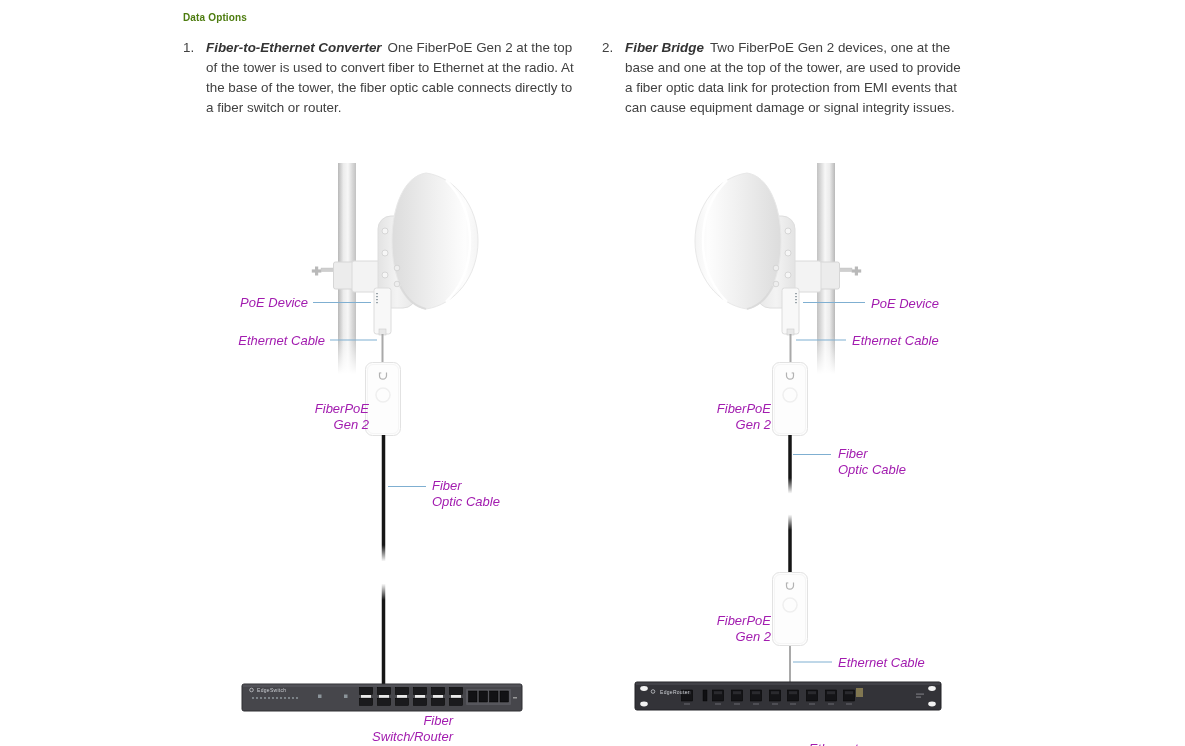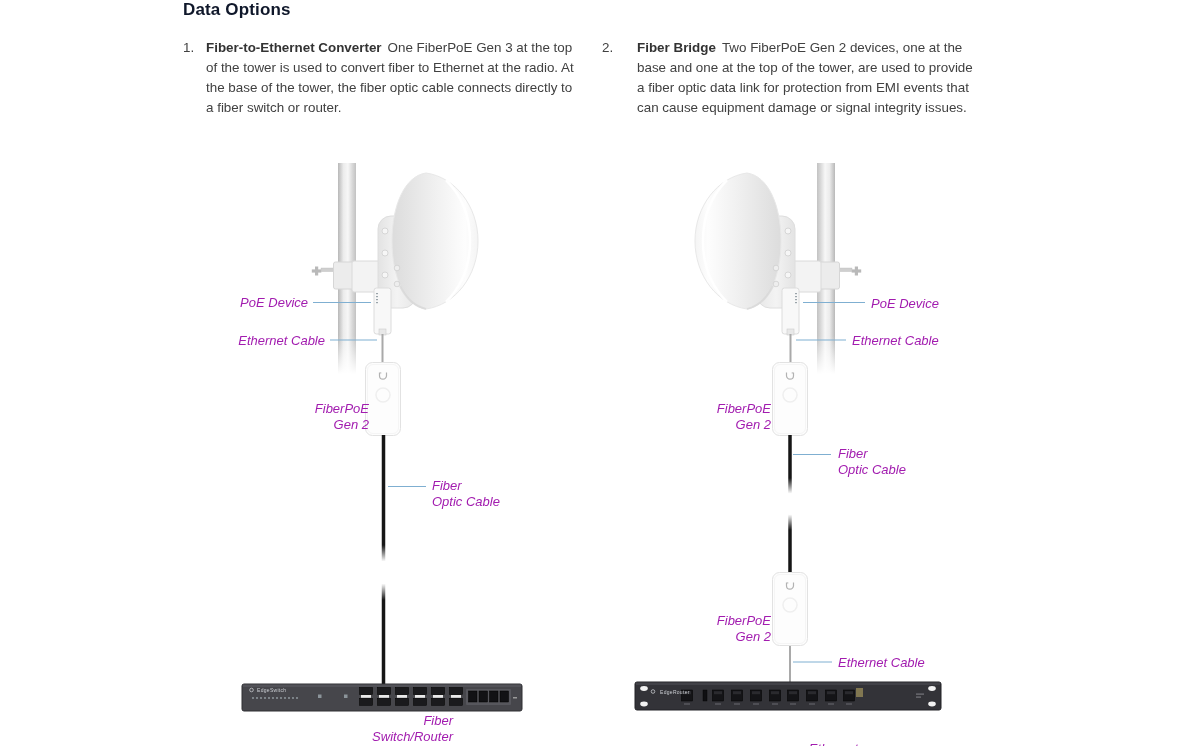--- a/index.html
+++ b/index.html
@@ -1,30 +1,30 @@
 <!DOCTYPE html>
 <html><head>
 <meta charset="utf-8">
 <style>
   html,body{margin:0;padding:0;}
   body{
     width:1185px;height:746px;background:#ffffff;position:relative;
     font-family:"Liberation Sans",sans-serif;color:#414141;overflow:hidden;
   }
   .heading{
-    position:absolute;left:183px;top:0;font-size:17px;font-weight:bold;
-    color:#0f172a;letter-spacing:.15px;
+    position:absolute;left:183px;top:12px;font-size:10px;font-weight:bold;
+    color:#4d7c0f;letter-spacing:.15px;
   }
   .item{position:absolute;top:38px;display:flex;font-size:13.4px;line-height:20px;color:#414141;}
   .item .num{width:23px;flex:none;}
-  .item .txt b{font-weight:bold;margin-right:6px;color:#333;}
+  .item .txt b{font-weight:bold;margin-right:6px;color:#333;font-style:italic;}
   #item1{left:183px;}
   #item1 .txt{width:372px;}
   #item2{left:602px;}
-  #item2 .txt{width:336px;margin-left:12px;}
+  #item2 .txt{width:336px;}
   .art{position:absolute;left:0;top:0;}
   .lbl{
     position:absolute;font-style:italic;font-size:13px;line-height:16px;
     color:#a21caf;white-space:nowrap;
   }
   .lbl .line{display:block;}
   .ra{text-align:right;}
   .ctr{text-align:right;}
   .brand{
     position:absolute;font-size:5px;line-height:5px;color:#c9ccd1;
@@ -256,21 +256,21 @@
     <rect x="856" y="688" width="7" height="9" fill="#8f8456" opacity="0.85"></rect>
     <rect x="916" y="693.5" width="8" height="1.2" fill="#77777d"></rect>
     <rect x="916" y="696.5" width="5" height="1.2" fill="#77777d"></rect>
   </g>
 </svg>
 
 <div class="heading">Data Options</div>
 
 <div class="item" id="item1">
   <span class="num">1.</span>
-  <div class="txt"><b>Fiber-to-Ethernet Converter</b><span>One FiberPoE Gen 3 at the top of the tower is used to convert fiber to Ethernet at the radio. At the base of the tower, the fiber optic cable connects directly to a fiber switch or router.</span></div>
+  <div class="txt"><b>Fiber-to-Ethernet Converter</b><span>One FiberPoE Gen 2 at the top of the tower is used to convert fiber to Ethernet at the radio. At the base of the tower, the fiber optic cable connects directly to a fiber switch or router.</span></div>
 </div>
 
 <div class="item" id="item2">
   <span class="num">2.</span>
   <div class="txt"><b>Fiber Bridge</b><span>Two FiberPoE Gen 2 devices, one at the base and one at the top of the tower, are used to provide a fiber optic data link for protection from EMI events that can cause equipment damage or signal integrity issues.</span></div>
 </div>
 
 <div class="lbl ra" style="left:210px;top:295px;width:98px">PoE Device</div>
 <div class="lbl ra" style="left:210px;top:333px;width:115px">Ethernet Cable</div>
 <div class="lbl ctr" style="left:293px;top:401px;width:76px">

